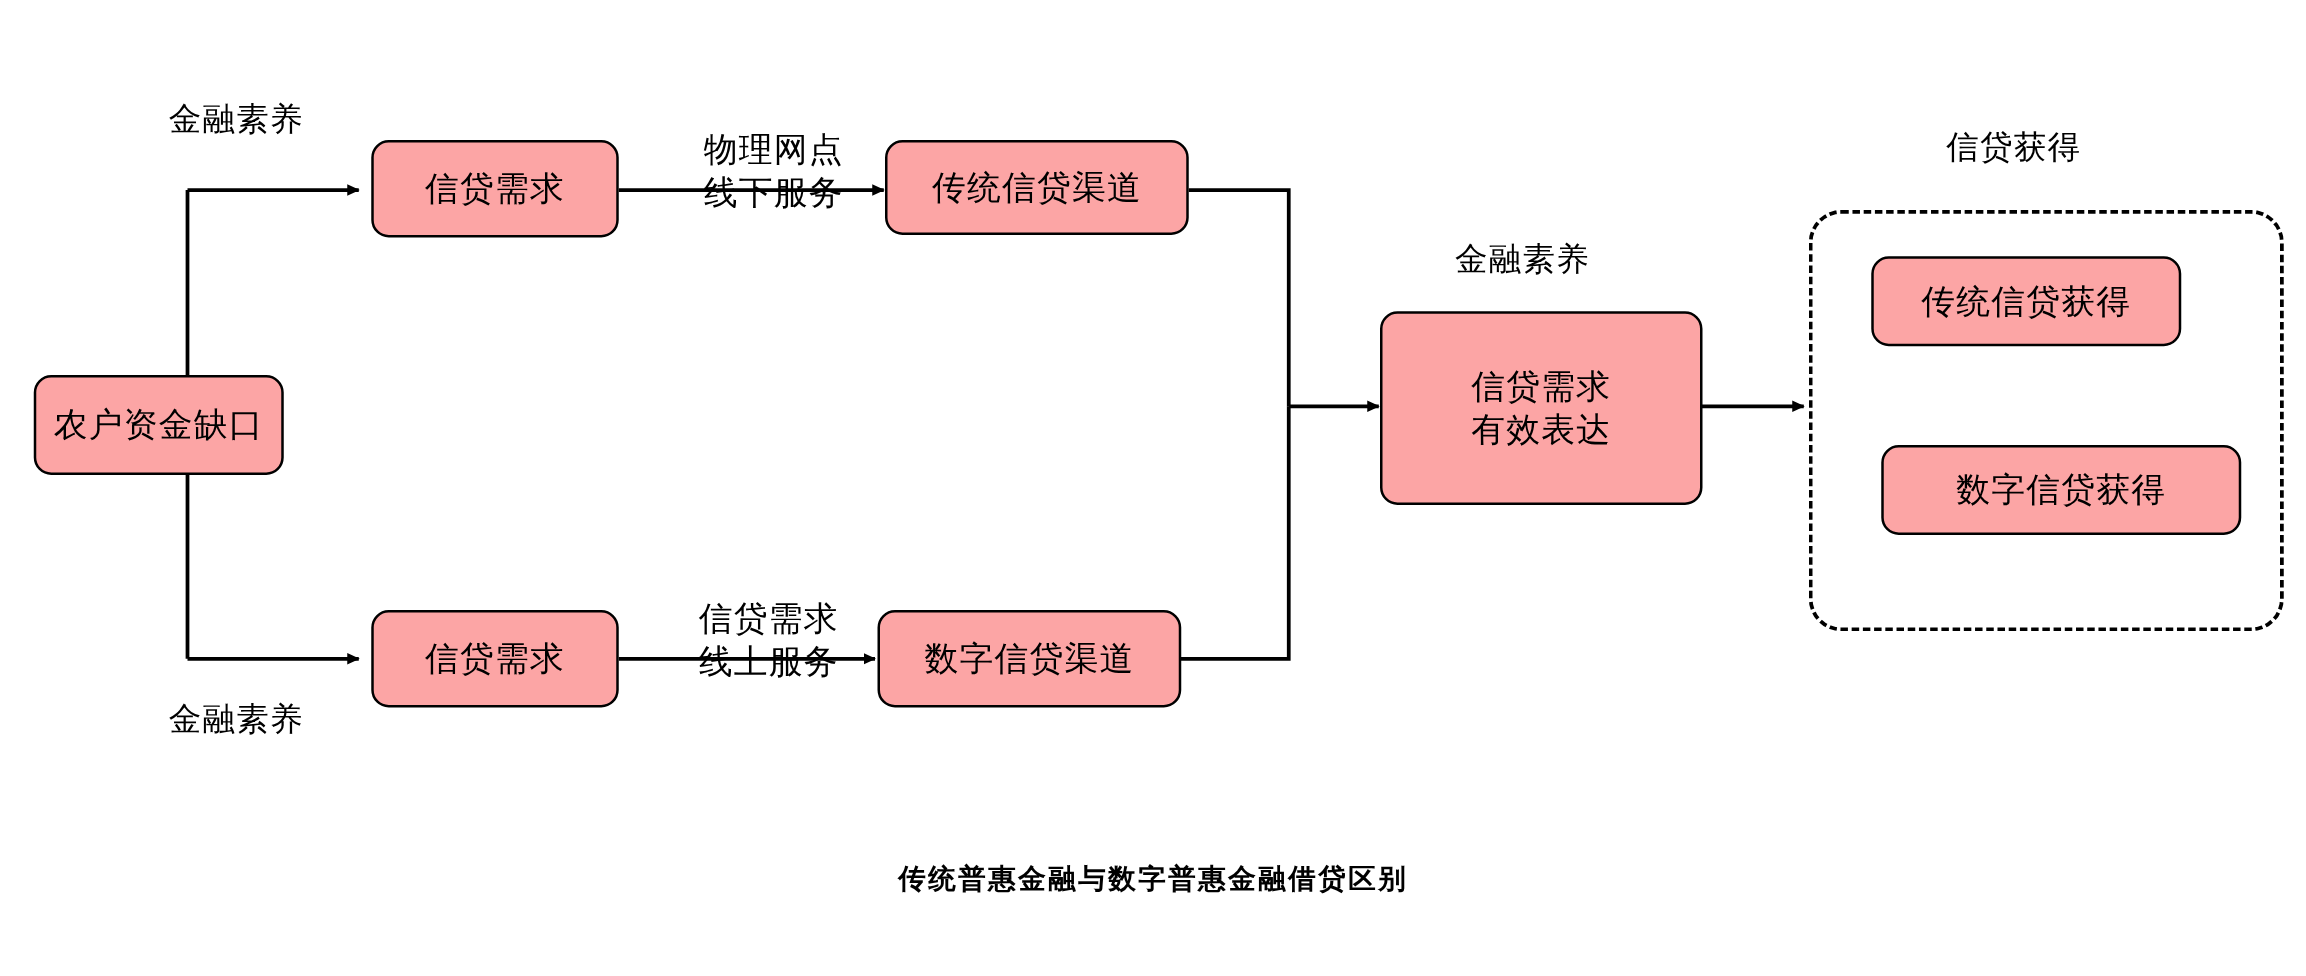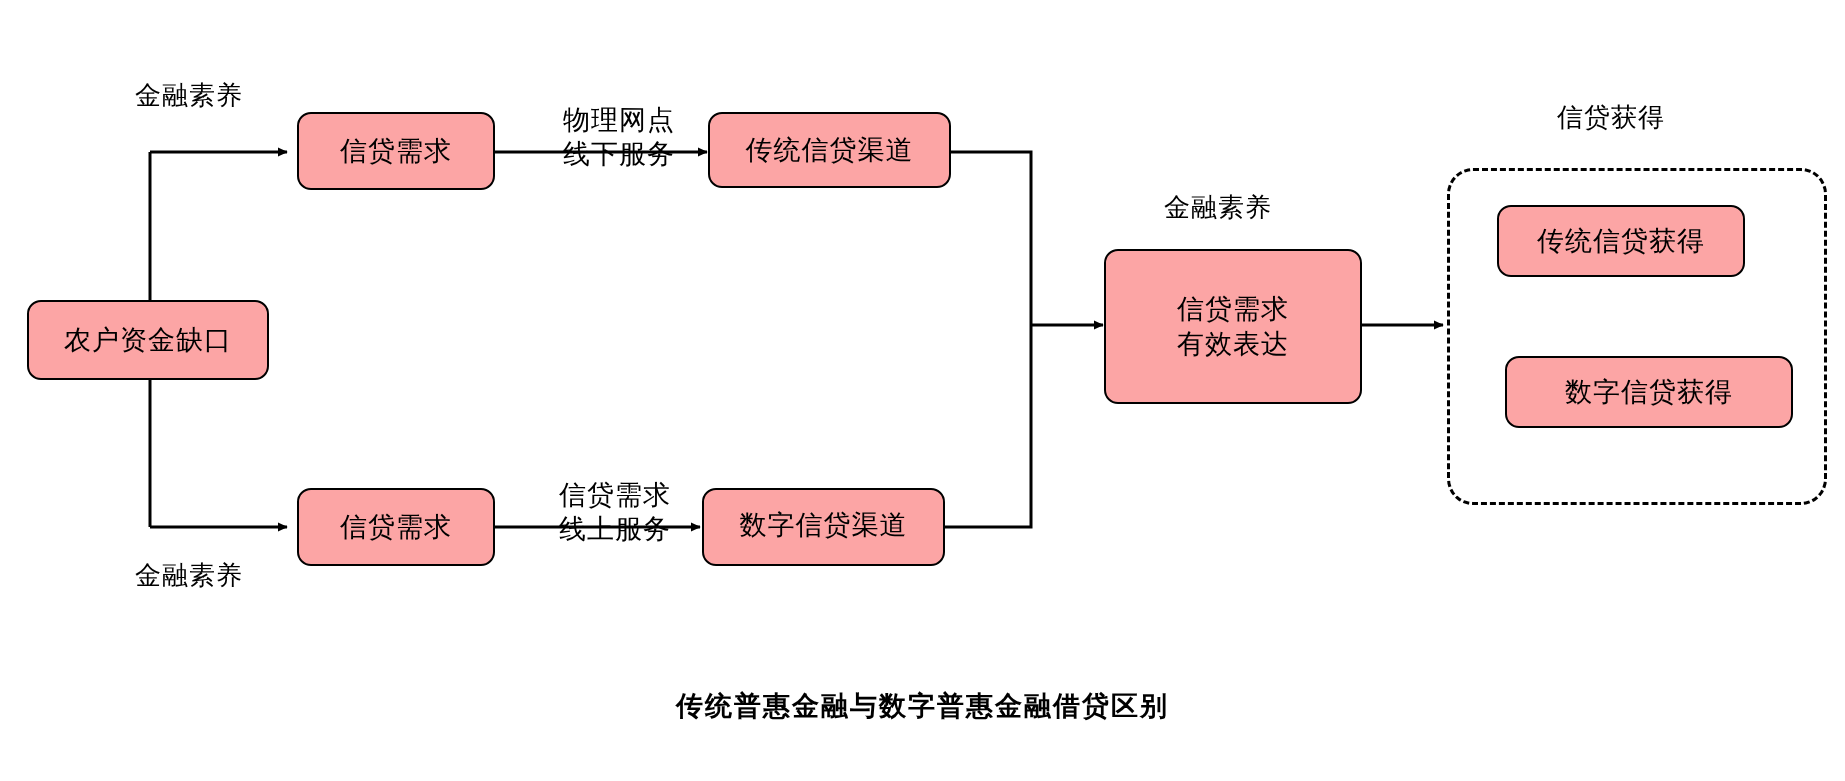--- a/index.html
+++ b/index.html
@@ -67,21 +67,21 @@
     box-sizing: border-box;
     border: 3px dashed #000000;
     border-radius: 26px;
     background: transparent;
     z-index: 1;
   }
   .caption {
     position: absolute;
     width: 100%;
     text-align: center;
-    font-size: 27px;
+    font-size: 22px;
     font-weight: bold;
     font-family: "Liberation Sans", sans-serif;
     letter-spacing: 2px;
   }
 </style>
 </head>
 <body>
 
 <div id="stage">
 
@@ -101,37 +101,37 @@
 
     <path d="M495,527 L700,527" stroke="#000000" stroke-width="3" fill="none" marker-end="url(#arrow)"></path>
 
     <path d="M951,152 L1031,152 L1031,325" stroke="#000000" stroke-width="3" fill="none"></path>
     <path d="M944,527 L1031,527 L1031,325" stroke="#000000" stroke-width="3" fill="none"></path>
     <path d="M1031,325 L1103,325" stroke="#000000" stroke-width="3" fill="none" marker-end="url(#arrow)"></path>
 
     <path d="M1360,325 L1443,325" stroke="#000000" stroke-width="3" fill="none" marker-end="url(#arrow)"></path>
   </svg>
 
-  <div class="node" style="left:27px; top:300px; width:242px; height:80px;">
+  <div class="node" style="left:27px; top:300px; width:200px; height:80px;">
     <span>农户资金缺口</span>
   </div>
 
   <div class="node" style="left:297px; top:112px; width:198px; height:78px;">
     <span>信贷需求</span>
   </div>
 
   <div class="node" style="left:297px; top:488px; width:198px; height:78px;">
     <span>信贷需求</span>
   </div>
 
   <div class="node" style="left:708px; top:112px; width:243px; height:76px;">
     <span>传统信贷渠道</span>
   </div>
 
-  <div class="node" style="left:702px; top:488px; width:243px; height:78px;font-family:Liberation Mono, monospace;">
+  <div class="node" style="left:702px; top:488px; width:243px; height:78px;">
     <span>数字信贷渠道</span>
   </div>
 
   <div class="node" style="left:1104px; top:249px; width:258px; height:155px;">
     <span>信贷需求</span>
     <span class="line2">有效表达</span>
   </div>
 
   <div class="group-box" style="left:1447px; top:168px; width:380px; height:337px;"></div>
 

